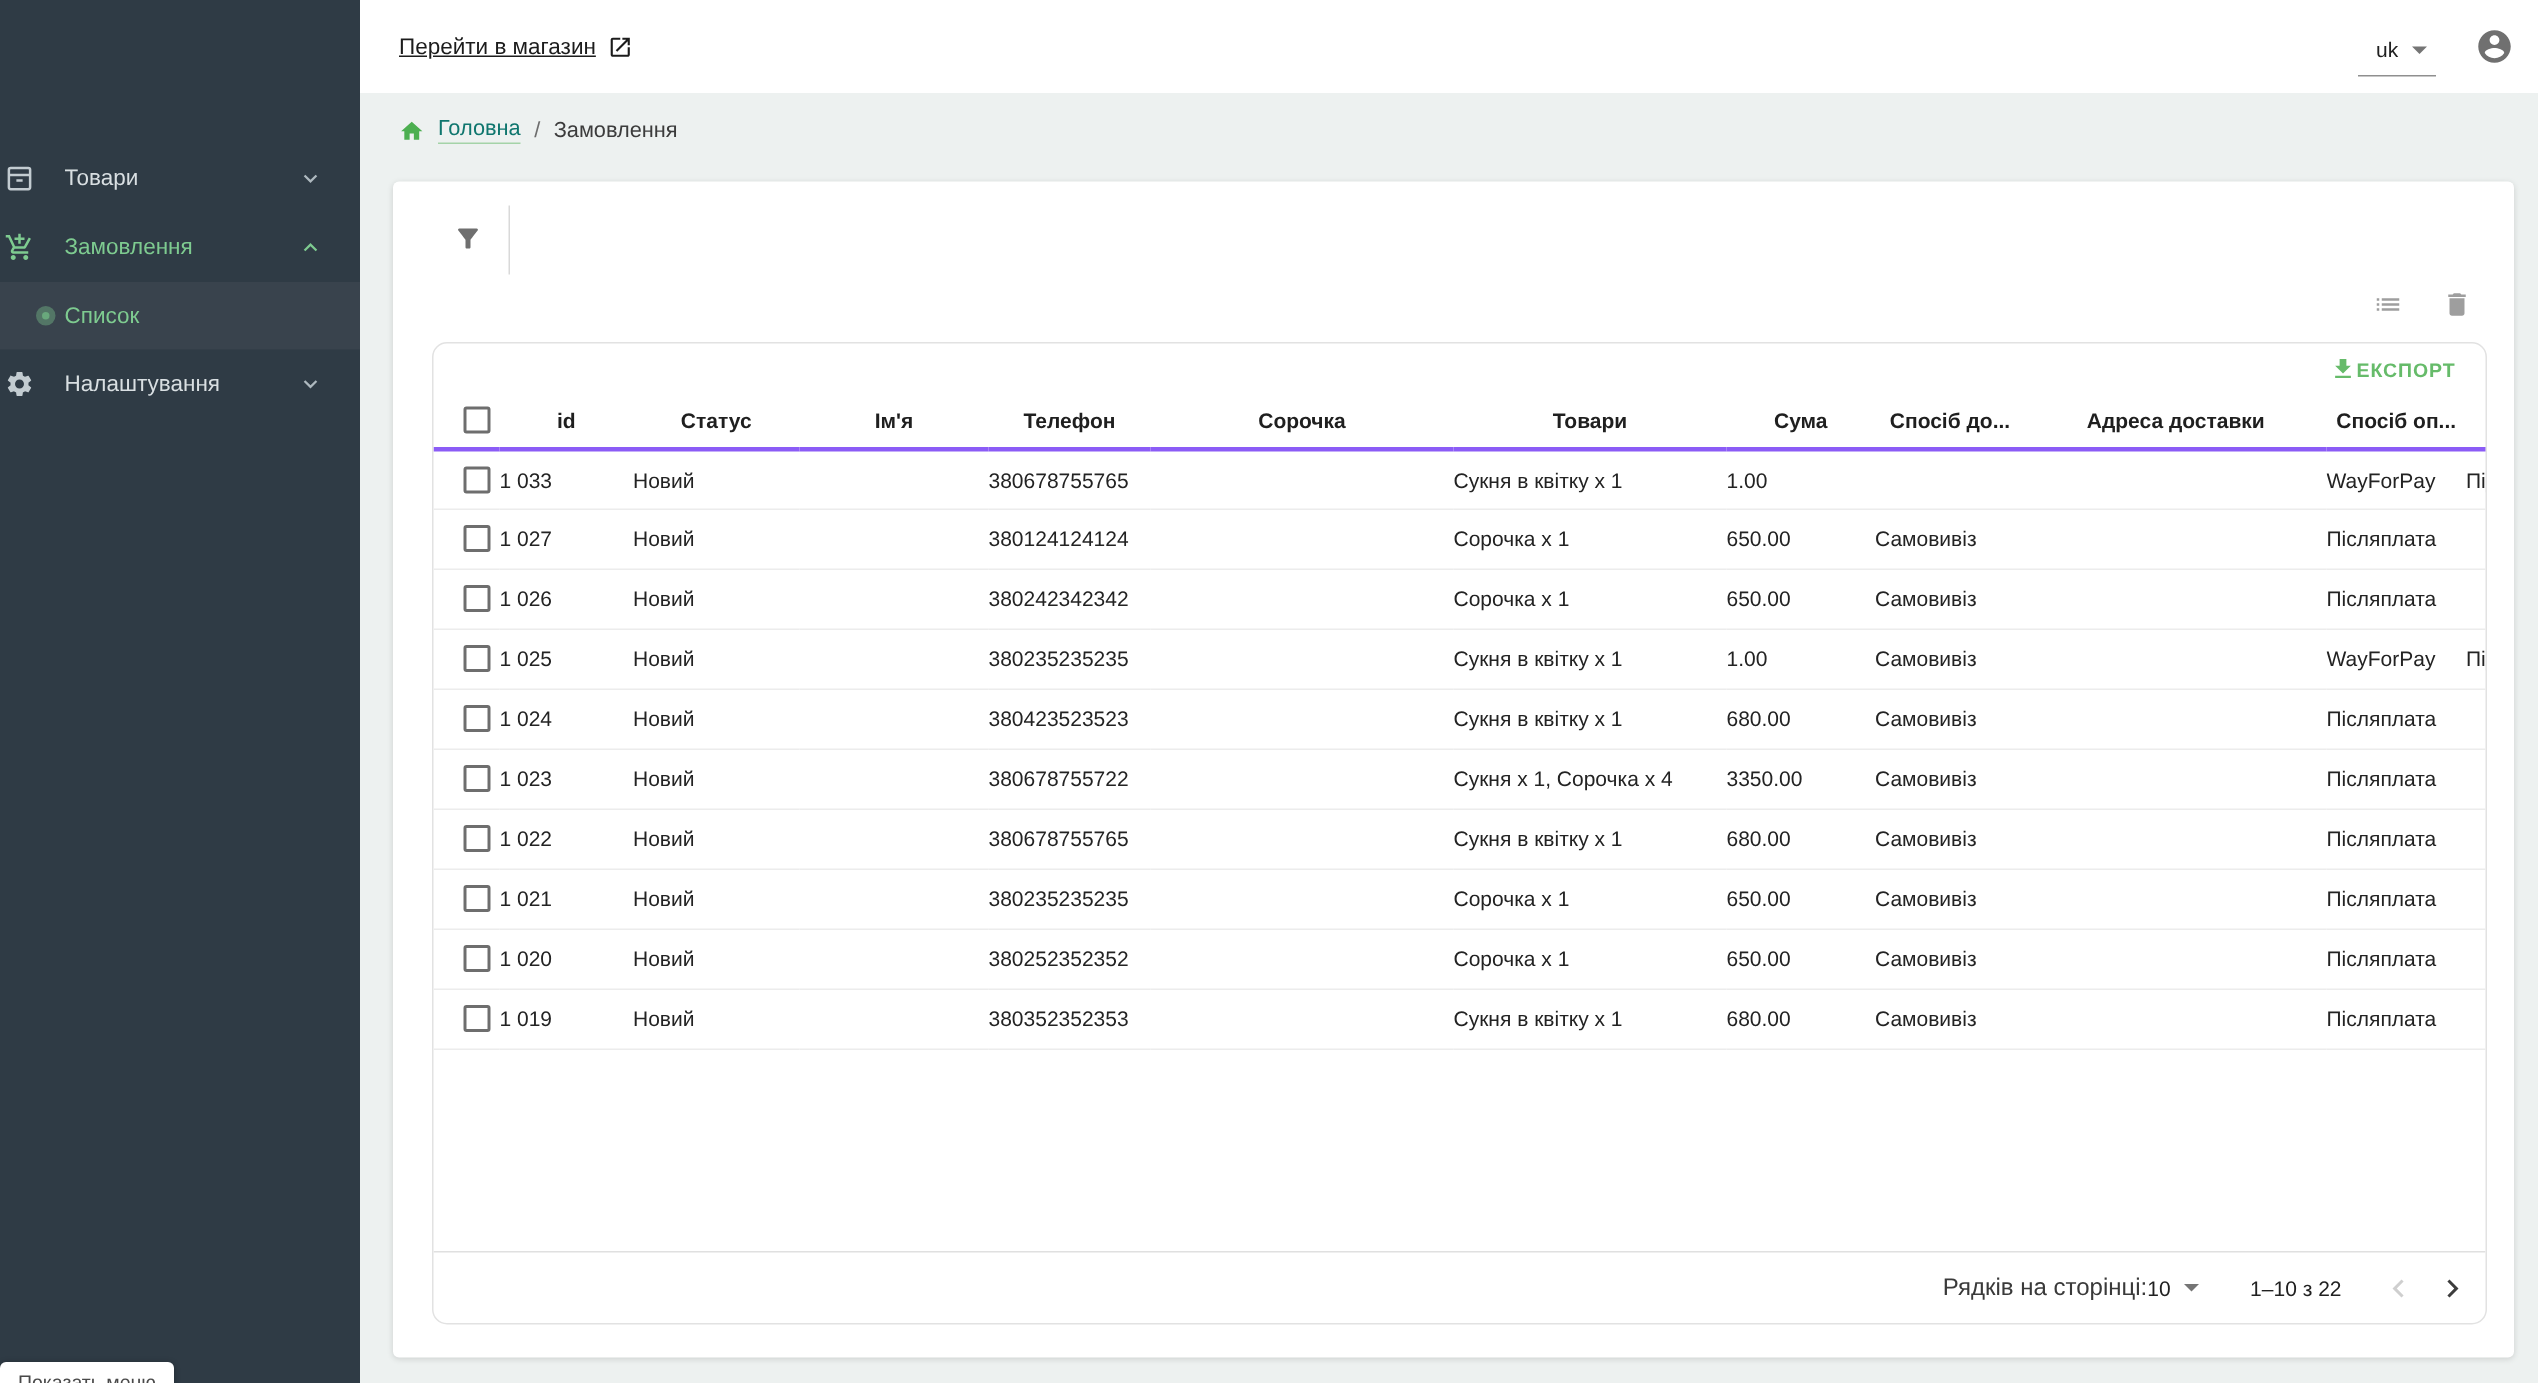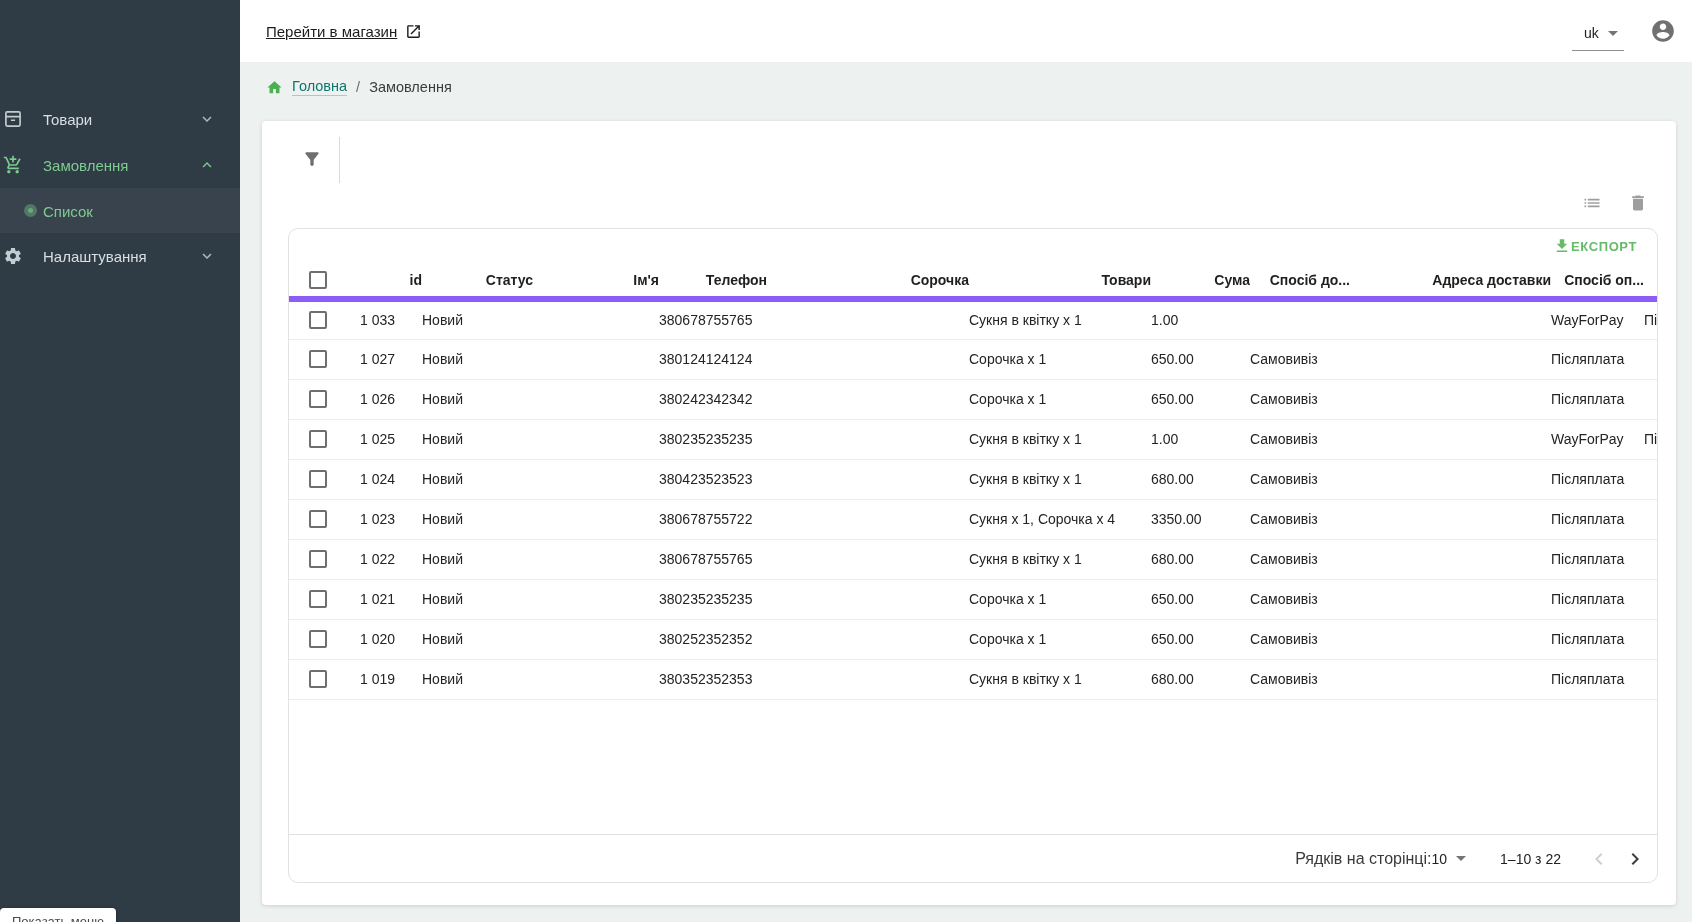--- a/index.html
+++ b/index.html
@@ -60,25 +60,25 @@
   .panel-actions { position: absolute; top: 72px; right: 28px; display: flex; gap: 26px; }
   .panel-actions .action-icon { width: 20px; height: 20px; color: #9e9e9e; cursor: pointer; }
   
   .card { position: absolute; left: 26px; top: 107px; width: 1370px; height: 655px; background: #ffffff;
           border: 1px solid #e2e2e2; border-radius: 10px; overflow: hidden; display: flex; flex-direction: column; }
   .card-toolbar { flex: 0 0 34px; display: flex; align-items: center; justify-content: flex-end; padding-right: 14px; }
   .export-btn { display: flex; align-items: center; gap: 0; border: none; background: none; color: #66bb6a;
                 font-family: inherit; font-size: 13px; font-weight: bold; letter-spacing: .6px; cursor: pointer; padding: 4px 6px; }
   .export-btn svg { width: 18px; height: 18px; }
   table.orders { border-collapse: collapse; table-layout: fixed; width: 1505px; flex: 0 0 auto; }
-  table.orders th { height: 36px; text-align: right; vertical-align: middle; font-size: 14px; font-weight: bold;
-                    color: #1f1f1f; border-bottom: 6px solid #8b5cf6; padding: 0; white-space: nowrap; overflow: hidden; }
+  table.orders th { height: 36px; text-align: center; vertical-align: middle; font-size: 14px; font-weight: bold;
+                    color: #1f1f1f; border-bottom: 3px solid #8b5cf6; padding: 0; white-space: nowrap; overflow: hidden; }
   table.orders td { height: 40px; vertical-align: middle; font-size: 14px; color: #232323;
                     border-bottom: 1px solid #ececec; padding: 0; white-space: nowrap; overflow: hidden; }
-  th.col-id, td.cell-id { text-align: center; padding-right: 23px; }
+  th.col-id, td.cell-id { text-align: left; padding-right: 23px; }
   .checkbox { width: 18px; height: 18px; border: 2px solid #6e6e6e; border-radius: 2px; margin-left: 20px; cursor: pointer; }
   .card-filler { flex: 1 1 auto; }
   .card-pagination { flex: 0 0 48px; border-top: 1px solid #e0e0e0; display: flex; align-items: center;
                      justify-content: flex-end; padding-right: 10px; }
   .rpp-label { font-size: 16px; color: #3a3a3a; }
   .rpp-select { display: flex; align-items: center; gap: 9px; font-size: 14px; color: #212121; cursor: pointer; margin-right: 34px; }
   .rpp-caret { width: 0; height: 0; border-left: 5px solid transparent; border-right: 5px solid transparent;
                border-top: 5px solid #757575; }
   .range-label { font-size: 14px; color: #212121; margin-right: 26px; }
   .page-btn { width: 24px; height: 24px; cursor: pointer; }

